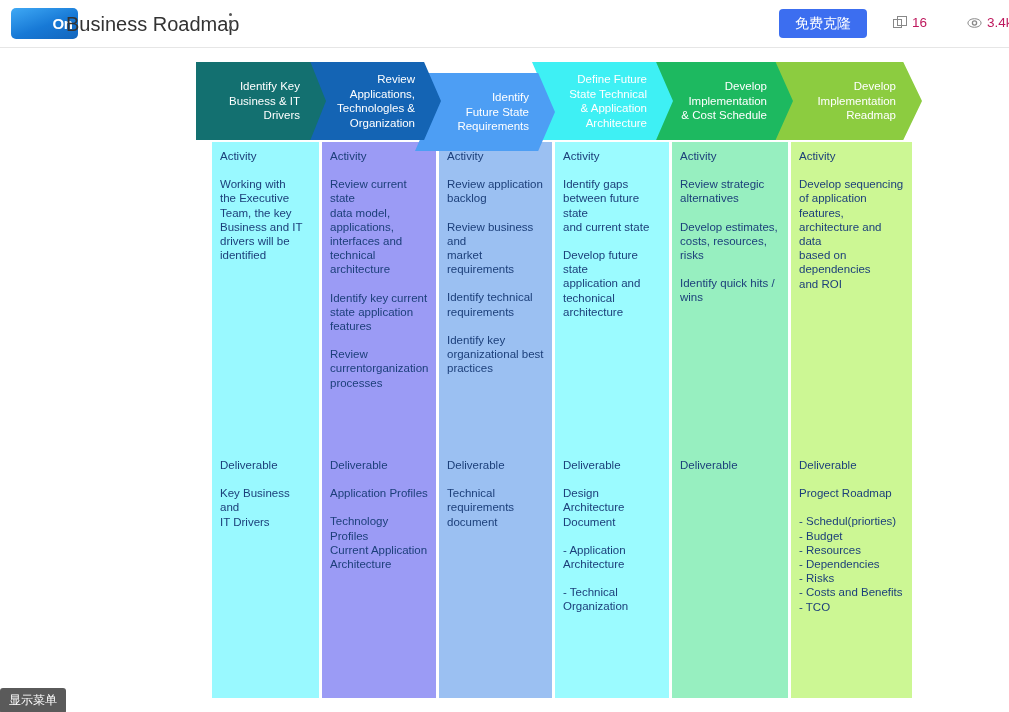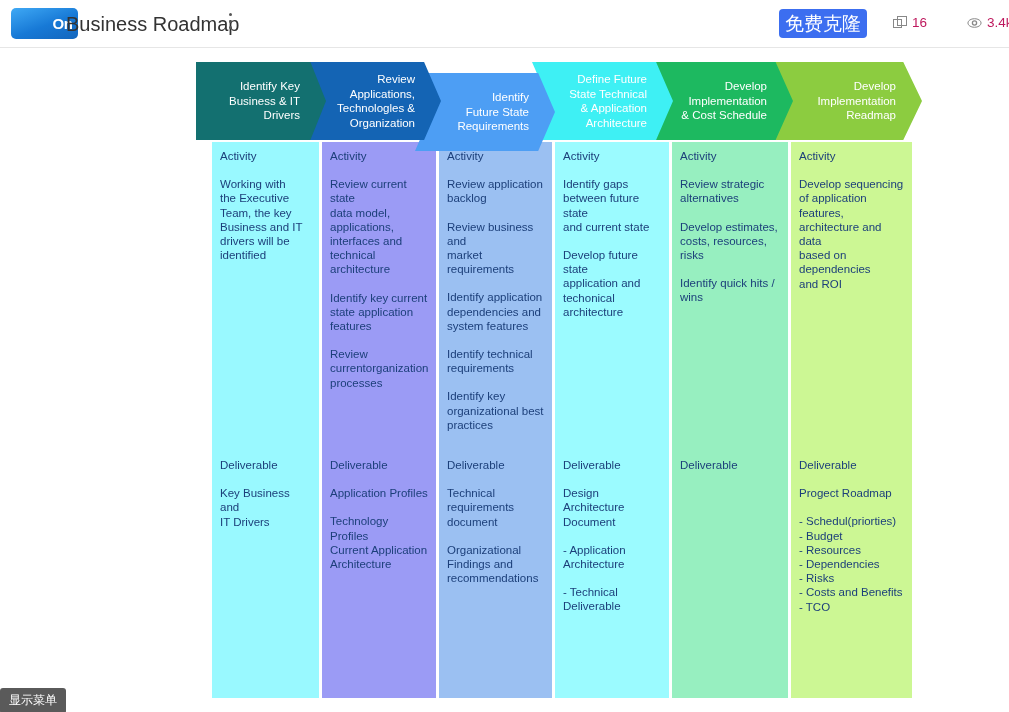--- a/index.html
+++ b/index.html
@@ -54,21 +54,21 @@
     margin: 0 auto 3.5px auto;
   }
   #clone-button {
     position: absolute;
     left: 779px; top: 9px;
     width: 88px; height: 29px;
     border: none;
     border-radius: 4px;
     background: #3c6ef0;
     color: #ffffff;
-    font-size: 19px;
+    font-size: 14px;
     font-family: "Liberation Sans", sans-serif;
     cursor: pointer;
     padding: 2px;
   }
   .meta-stat {
     position: absolute;
     top: 15px;
     font-size: 13.5px;
     color: #be185d;
     white-space: nowrap;
@@ -277,58 +277,52 @@
 Architecture</div>
           </div>
         </div>
         <div class="col" style="left: 227px; width: 113px; background: rgb(155, 192, 242);">
           <div class="sec-activity">
             <div class="sec-head">Activity</div>
             <div class="item">Review application
 backlog</div>
             <div class="item">Review business and
 market requirements</div>
-            <div class="item">Identify application
-dependencies and
-system features</div>
             <div class="item">Identify technical
 requirements</div>
             <div class="item">Identify key
 organizational best
 practices</div>
           </div>
           <div class="sec-deliverable">
             <div class="sec-head">Deliverable</div>
             <div class="item">Technical
 requirements
 document</div>
-            <div class="item">Organizational
-Findings and
-recommendations</div>
           </div>
         </div>
         <div class="col" style="left: 343px; width: 114px; background: rgb(155, 251, 255);">
           <div class="sec-activity">
             <div class="sec-head">Activity</div>
             <div class="item">Identify gaps
 between future state
 and current state</div>
             <div class="item">Develop future state
 application and
 techonical
 architecture</div>
           </div>
           <div class="sec-deliverable">
             <div class="sec-head">Deliverable</div>
             <div class="item">Design Architecture
 Document</div>
             <div class="item">- Application
    Architecture</div>
             <div class="item">- Technical
-   Deliverable</div>
+   Organization</div>
           </div>
         </div>
         <div class="col" style="left: 460px; width: 116px; background: rgb(151, 239, 192);">
           <div class="sec-activity">
             <div class="sec-head">Activity</div>
             <div class="item">Review strategic
 alternatives</div>
             <div class="item">Develop estimates,
 costs, resources, risks</div>
             <div class="item">Identify quick hits /

